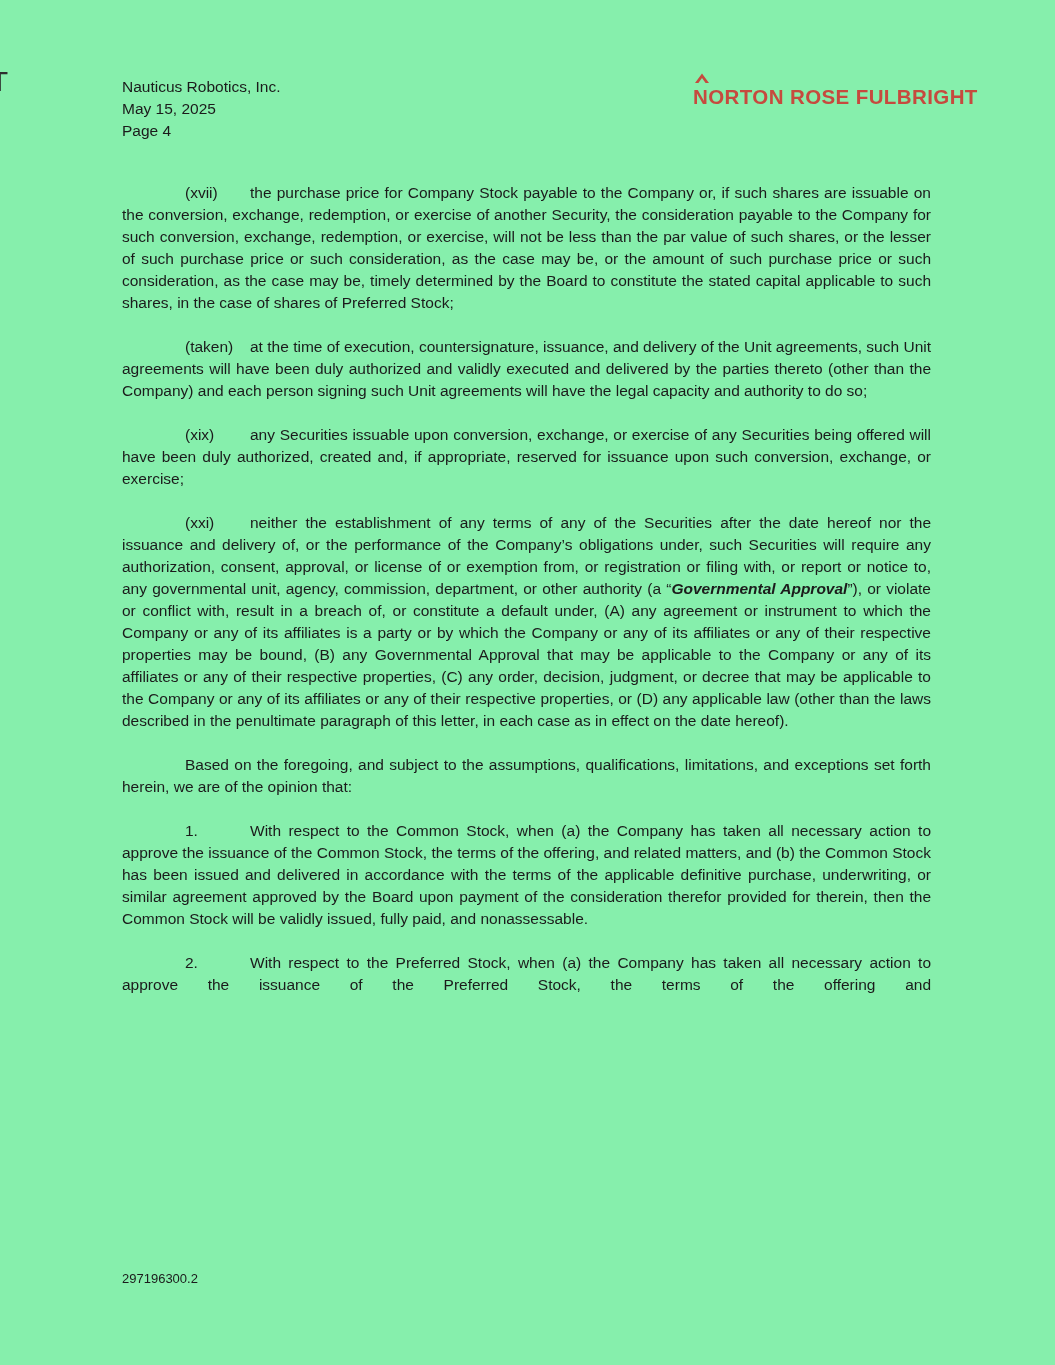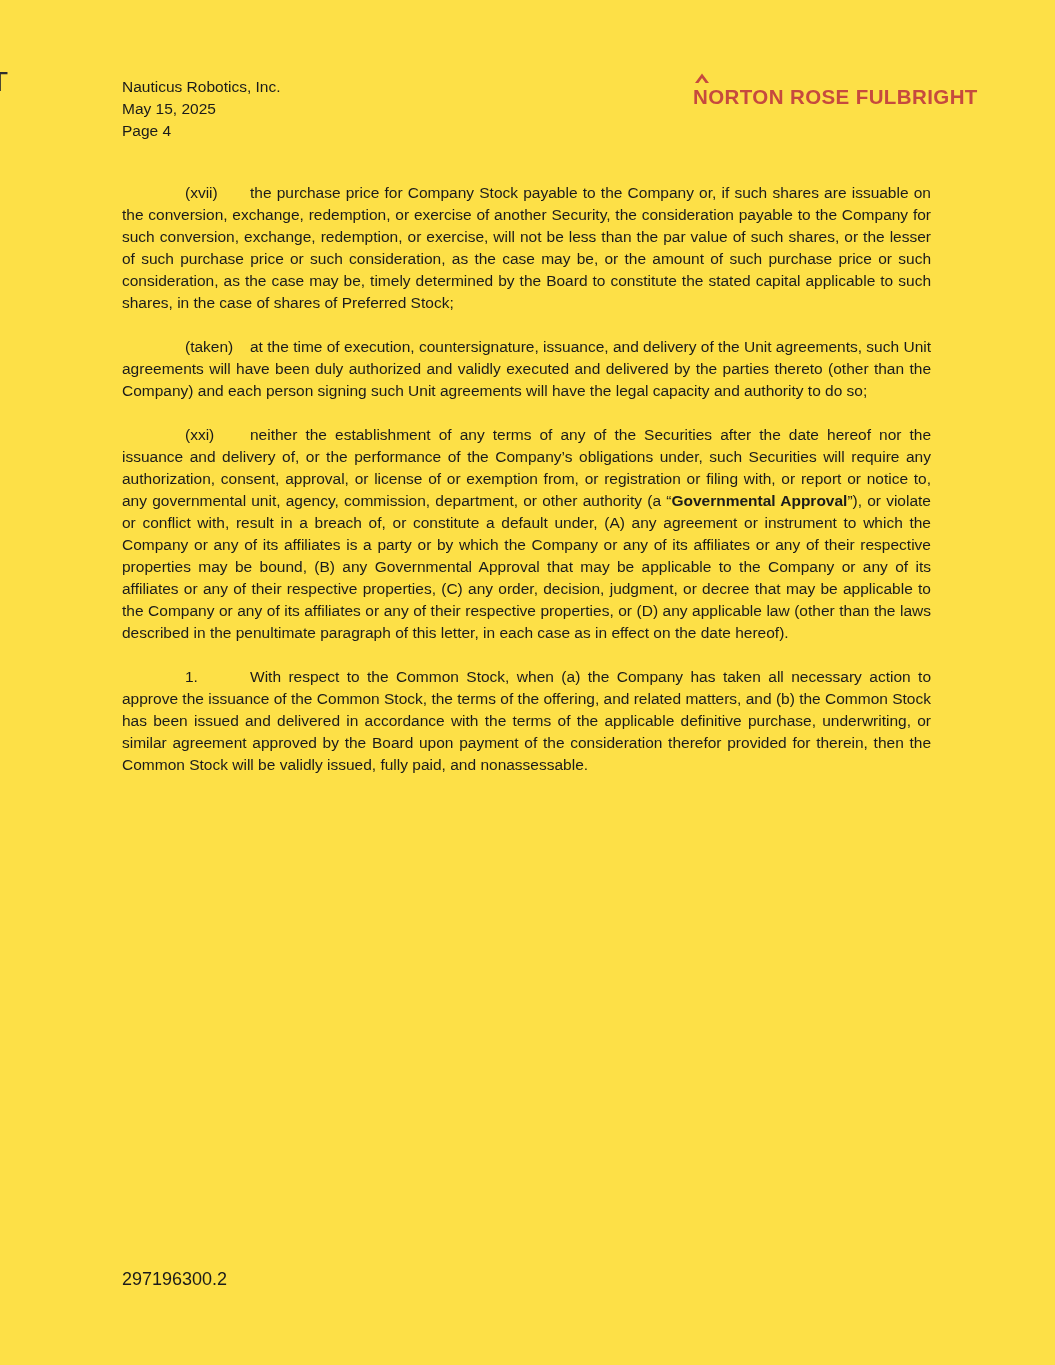--- a/index.html
+++ b/index.html
@@ -1,20 +1,20 @@
 <!DOCTYPE html>
 <html><head>
 <meta charset="utf-8">
 <style>
   html, body { margin: 0; padding: 0; background: #ffffff; }
   .page {
     position: relative;
     width: 1055px;
     height: 1365px;
-    background: #fde047;
+    background: #86efac;
     overflow: hidden;
     font-family: "Liberation Sans", "DejaVu Sans", sans-serif;
     color: #1b1b1b;
   }
   
   .edge-artifact {
     position: absolute;
     left: -9px;
     top: 68px;
     font-size: 28px;
@@ -72,26 +72,27 @@
     min-width: 65px;
   }
   .para.indent-only {
     text-indent: 63px;
   }
   .para.cont {
     text-align-last: justify;
   }
   .para .term {
     font-weight: bold;
+    font-style: italic;
   }
   .footer {
     position: absolute;
     left: 122px;
     top: 1271px;
-    font-size: 18px;
+    font-size: 13px;
     line-height: 16px;
     color: #1b1b1b;
   }
 </style>
 </head>
 <body>
 
 <div class="page">
 
   <div class="edge-artifact">T</div>
@@ -108,24 +109,27 @@
     </svg>
     <span class="logo-text">NORTON ROSE FULBRIGHT</span>
   </div>
 
   <div class="bodycol">
 
     <p class="para"><span class="num">(xvii)</span><span>the purchase price for Company Stock payable to the Company or, if such shares are issuable on the conversion, exchange, redemption, or exercise of another Security, the consideration payable to the Company for such conversion, exchange, redemption, or exercise, will not be less than the par value of such shares, or the lesser of such purchase price or such consideration, as the case may be, or the amount of such purchase price or such consideration, as the case may be, timely determined by the Board to constitute the stated capital applicable to such shares, in the case of shares of Preferred Stock;</span></p>
 
     <p class="para"><span class="num">(taken)</span><span>at the time of execution, countersignature, issuance, and delivery of the Unit agreements, such Unit agreements will have been duly authorized and validly executed and delivered by the parties thereto (other than the Company) and each person signing such Unit agreements will have the legal capacity and authority to do so;</span></p>
 
+    <p class="para"><span class="num">(xix)</span><span>any Securities issuable upon conversion, exchange, or exercise of any Securities being offered will have been duly authorized, created and, if appropriate, reserved for issuance upon such conversion, exchange, or exercise;</span></p>
 
 
     <p class="para"><span class="num">(xxi)</span><span>neither the establishment of any terms of any of the Securities after the date hereof nor the issuance and delivery of, or the performance of the Company’s obligations under, such Securities will require any authorization, consent, approval, or license of or exemption from, or registration or filing with, or report or notice to, any governmental unit, agency, commission, department, or other authority (a “</span><span class="term">Governmental Approval</span><span>”), or violate or conflict with, result in a breach of, or constitute a default under, (A) any agreement or instrument to which the Company or any of its affiliates is a party or by which the Company or any of its affiliates or any of their respective properties may be bound, (B) any Governmental Approval that may be applicable to the Company or any of its affiliates or any of their respective properties, (C) any order, decision, judgment, or decree that may be applicable to the Company or any of its affiliates or any of their respective properties, or (D) any applicable law (other than the laws described in the penultimate paragraph of this letter, in each case as in effect on the date hereof).</span></p>
 
+    <p class="para indent-only"><span>Based on the foregoing, and subject to the assumptions, qualifications, limitations, and exceptions set forth herein, we are of the opinion that:</span></p>
 
     <p class="para"><span class="num">1.</span><span>With respect to the Common Stock, when (a) the Company has taken all necessary action to approve the issuance of the Common Stock, the terms of the offering, and related matters, and (b) the Common Stock has been issued and delivered in accordance with the terms of the applicable definitive purchase, underwriting, or similar agreement approved by the Board upon payment of the consideration therefor provided for therein, then the Common Stock will be validly issued, fully paid, and nonassessable.</span></p>
 
+    <p class="para cont"><span class="num">2.</span><span>With respect to the Preferred Stock, when (a) the Company has taken all necessary action to approve the issuance of the Preferred Stock, the terms of the offering and</span></p>
   </div>
 
   <div class="footer">297196300.2</div>
 
 </div>
 
 </body></html>

